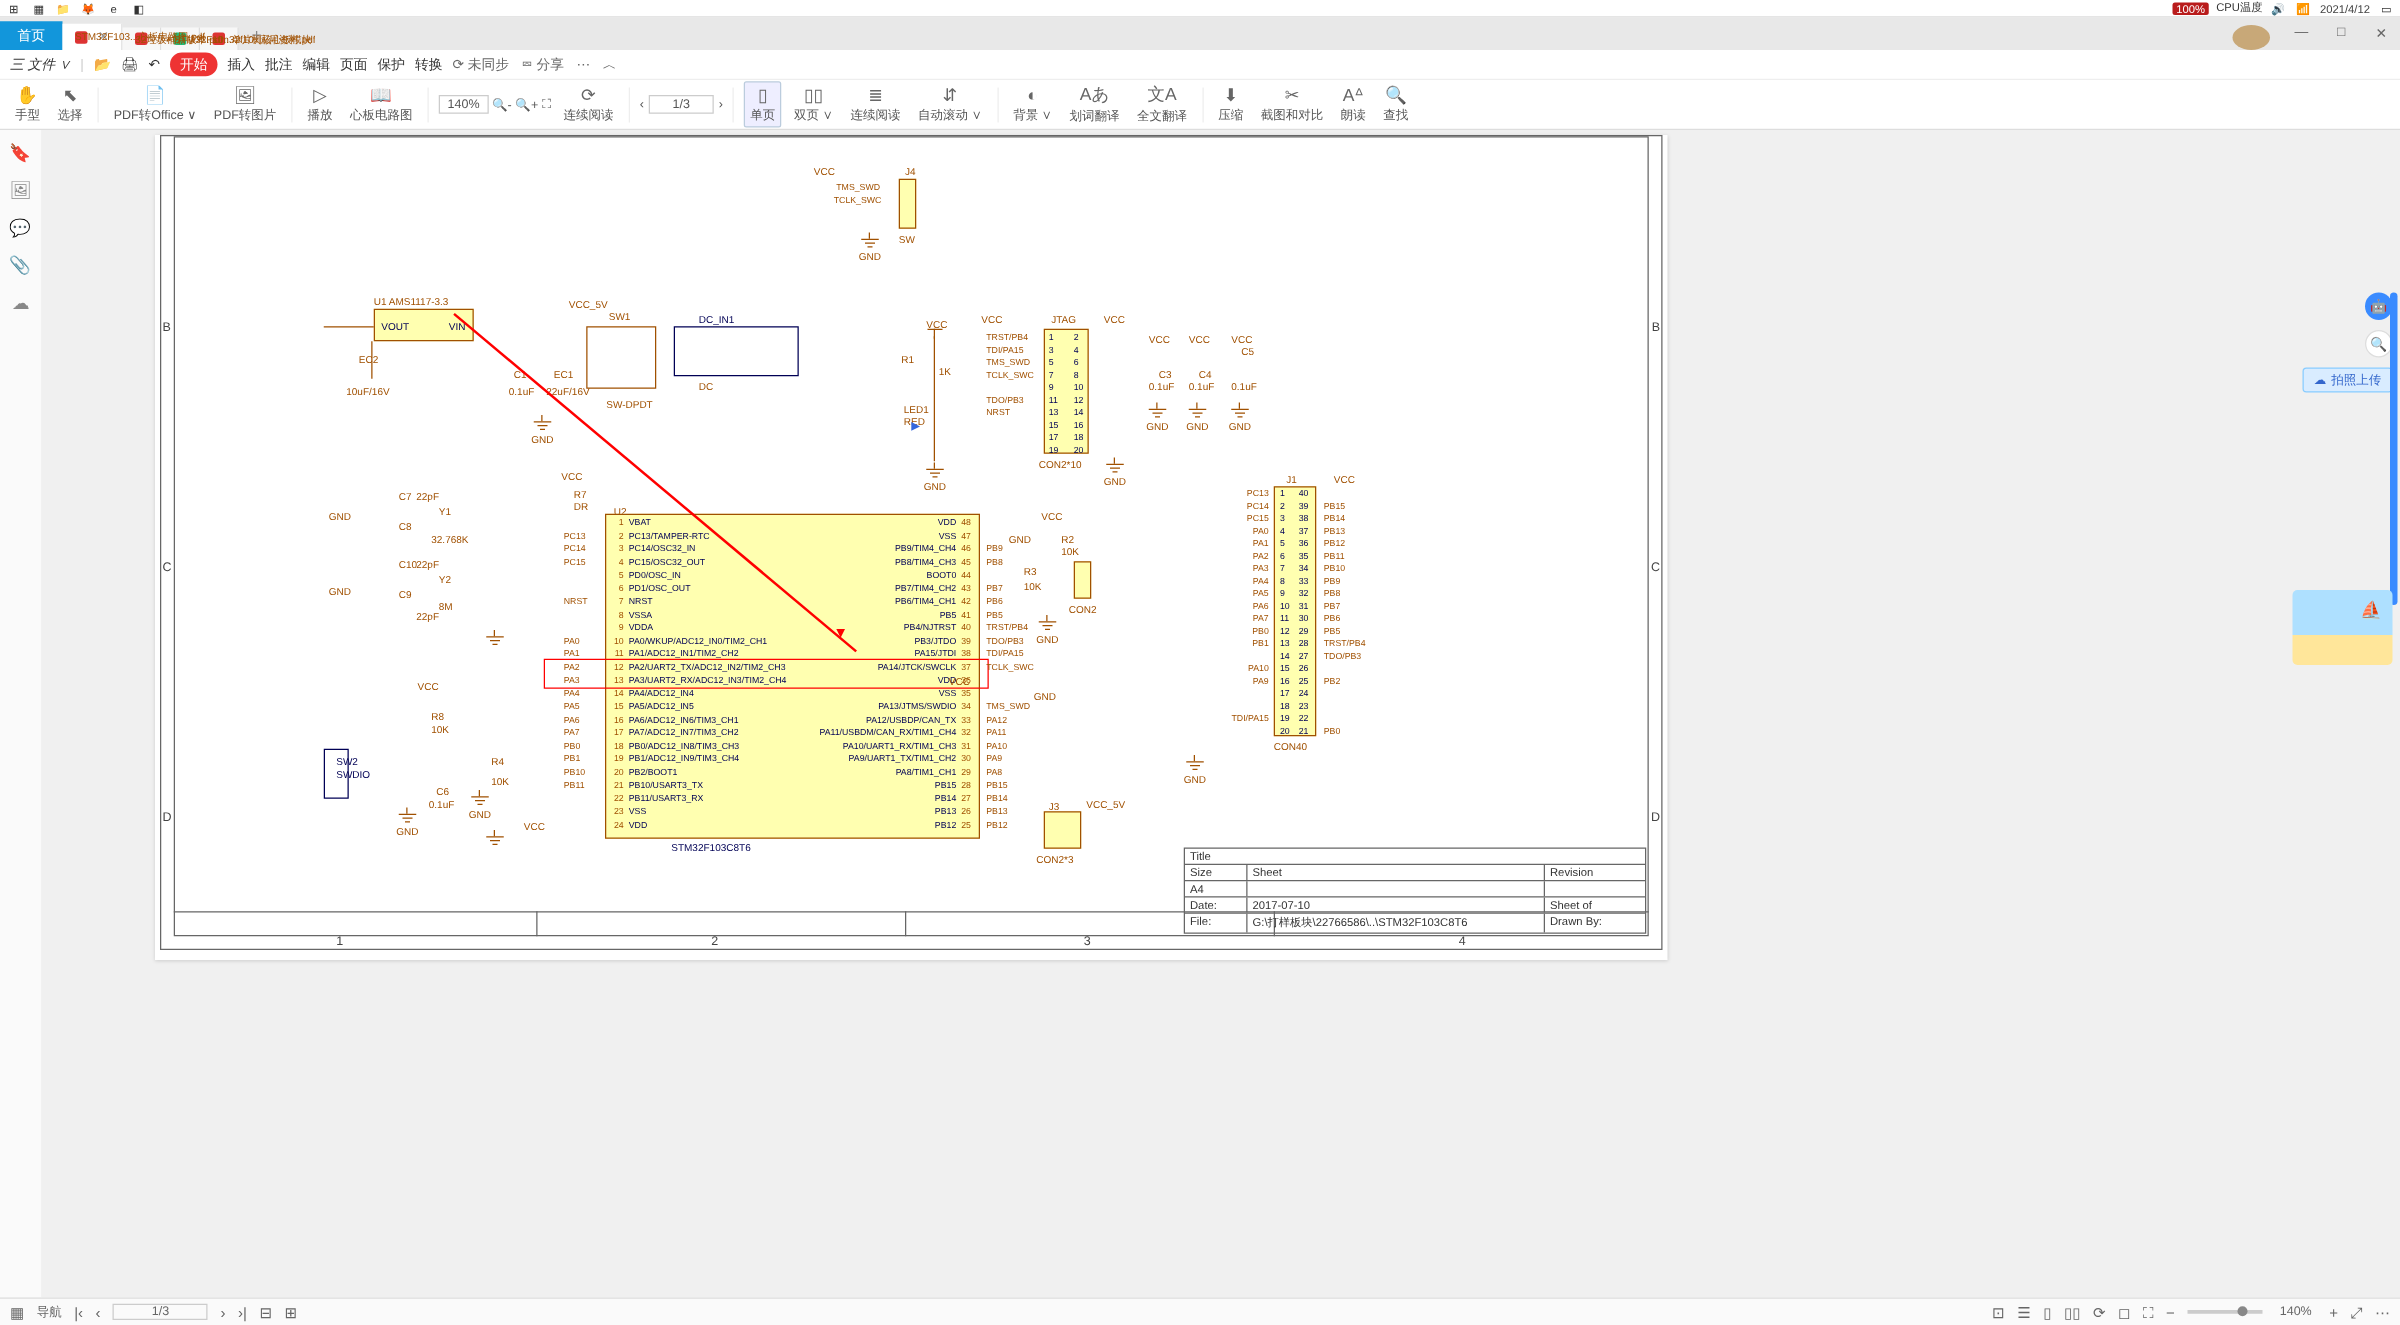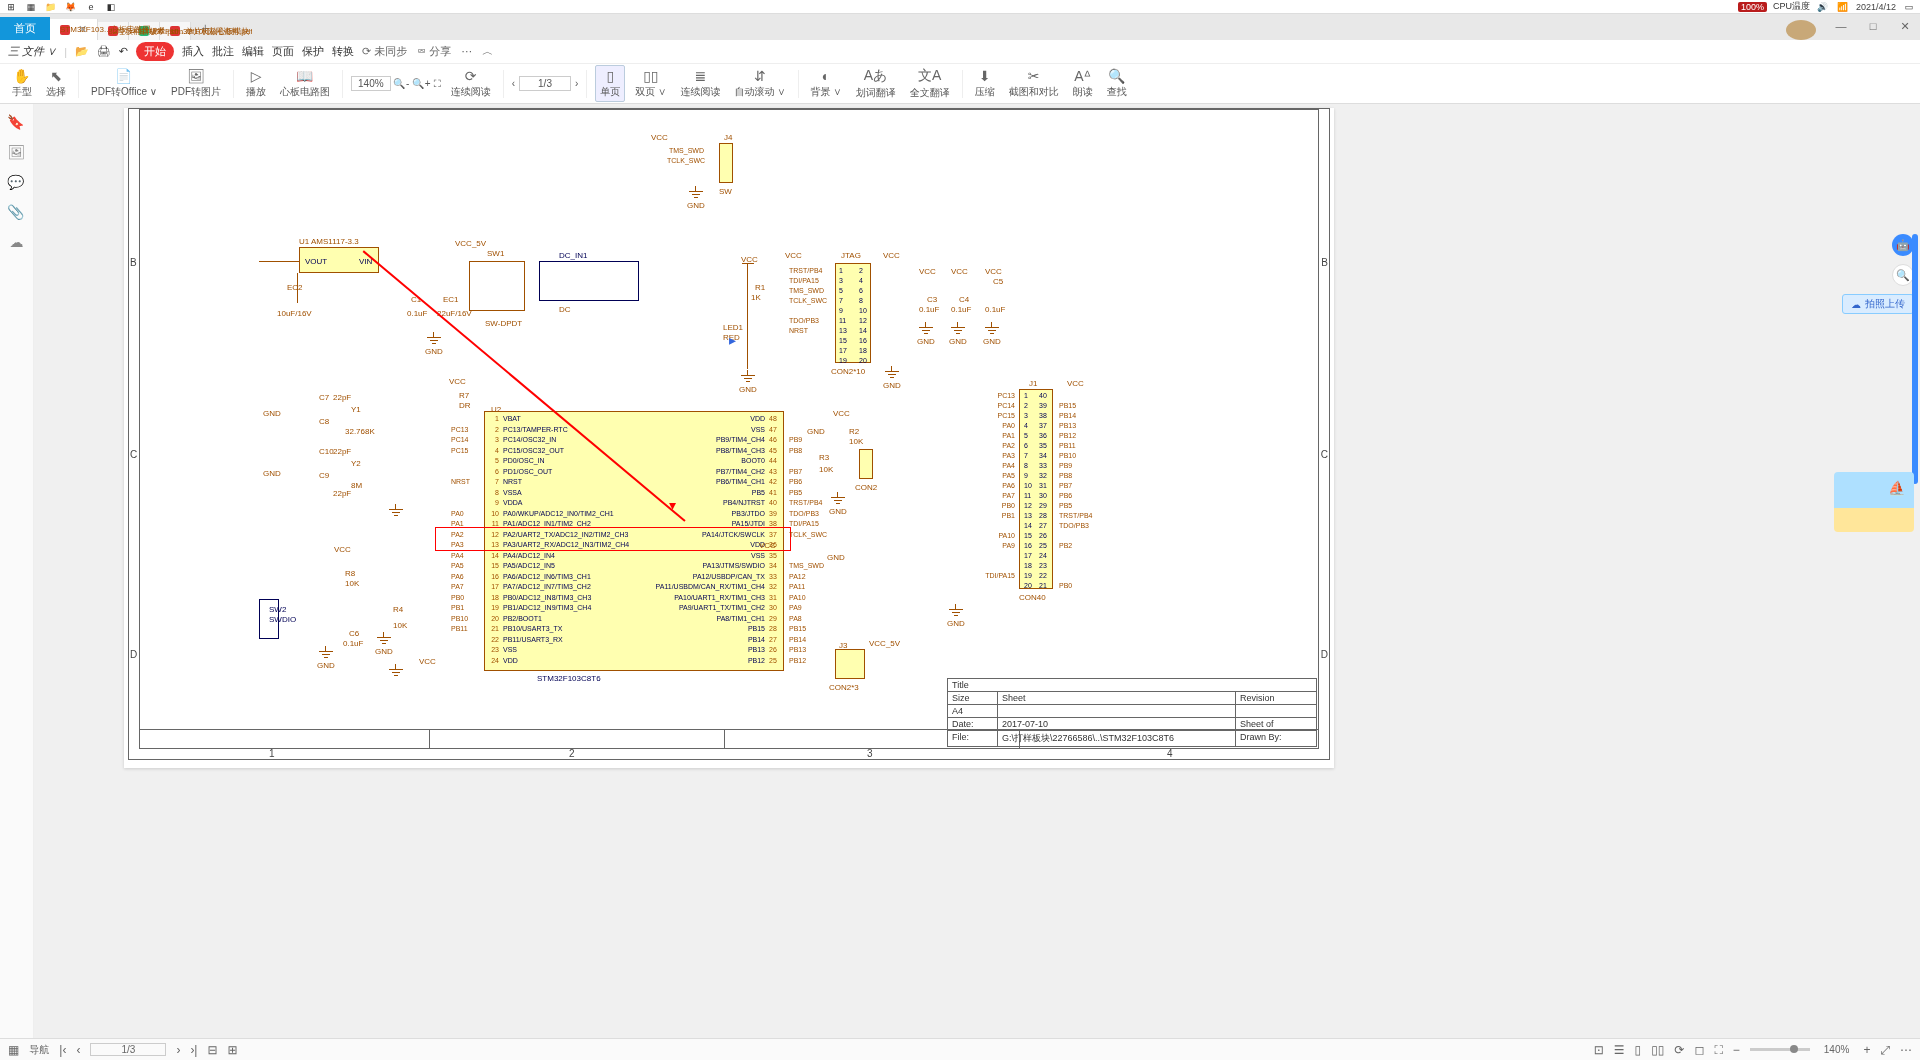--- a/index.html
+++ b/index.html
@@ -330,21 +330,21 @@
           <div class="b1"></div>
           <div class="b2"></div>
           <div class="b3"></div>
         </div>
       <span class="lbl" style="left:296px;top:238px">GND</span>
 
       <span class="lbl" style="left:612px;top:146px">VCC</span>
       <div class="vcc" style="left:613px;top:150px">
           <div class="bar"></div>
         </div>
-      <span class="lbl" style="left:626px;top:174px">R1</span>
+      <span class="lbl" style="left:592px;top:174px">R1</span>
       <span class="lbl" style="left:622px;top:184px">1K</span>
       <span class="lbl" style="left:594px;top:214px">LED1</span>
       <span class="lbl" style="left:594px;top:224px">RED</span>
       <div class="wire wireV" style="left:618px;top:160px;height:100px"></div>
       <span class="lbl" style="left:600px;top:223px;color:#36d;font-size:14px">▸</span>
       <div class="gnd" style="left:612px;top:266px">
           <div class="b1"></div>
           <div class="b2"></div>
           <div class="b3"></div>
         </div>

